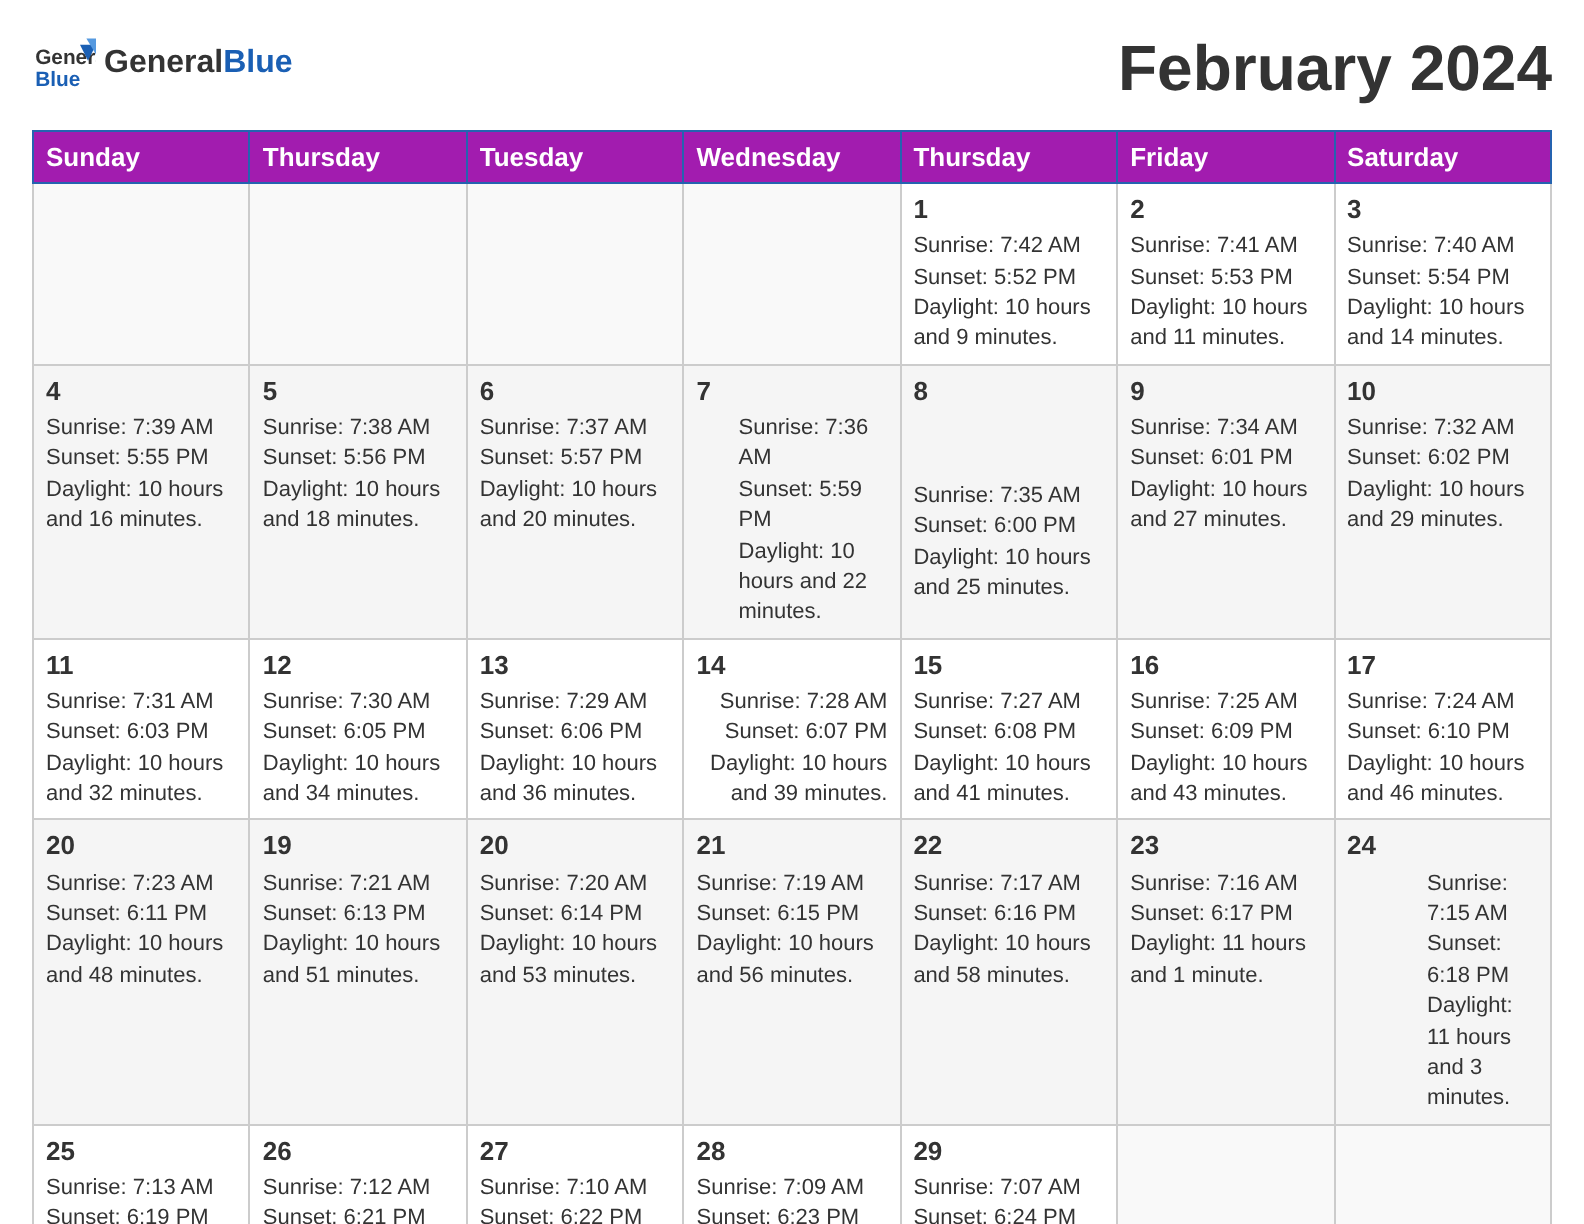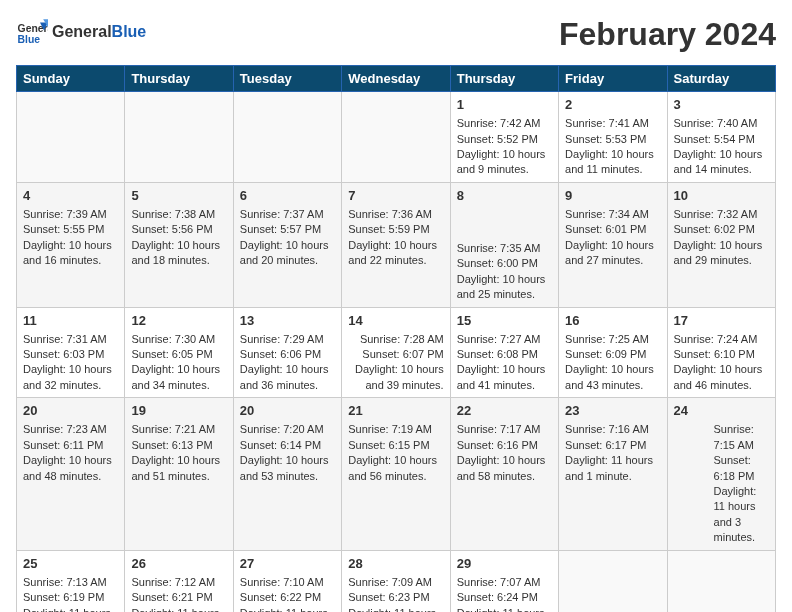--- a/index.html
+++ b/index.html
@@ -36,21 +36,21 @@
     .location {
       font-size: 16px;
       color: #333;
     }
     table {
       width: 100%;
       border-collapse: collapse;
       font-size: 11px;
     }
     thead th {
-      background: #0c4a6e;
+      background: #a21caf;
       color: #fff;
       padding: 5px 6px;
       text-align: left;
       font-size: 13px;
       font-weight: bold;
       border: 1px solid #2563b0;
     }
     tbody td {
       border: 1px solid #ccc;
       padding: 4px 6px;
@@ -153,21 +153,21 @@
 Daylight: 10 hours and 18 minutes.</div>
         </td>
         <td>
           <span class="day-num">6</span>
           <div class="day-info" style="white-space: pre-line;">Sunrise: 7:37 AM
 Sunset: 5:57 PM
 Daylight: 10 hours and 20 minutes.</div>
         </td>
         <td>
           <span class="day-num">7</span>
-          <div class="day-info" style="white-space: pre-line;">Sunrise: 7:36 AM
+          <div class="day-info" style="white-space: pre-line; margin-left: 21px;">Sunrise: 7:36 AM
 Sunset: 5:59 PM
 Daylight: 10 hours and 22 minutes.</div>
         </td>
         <td>
           <span class="day-num">8</span>
           <div class="day-info" style="white-space: pre-line; margin-top: 36px;">Sunrise: 7:35 AM
 Sunset: 6:00 PM
 Daylight: 10 hours and 25 minutes.</div>
         </td>
         <td>

